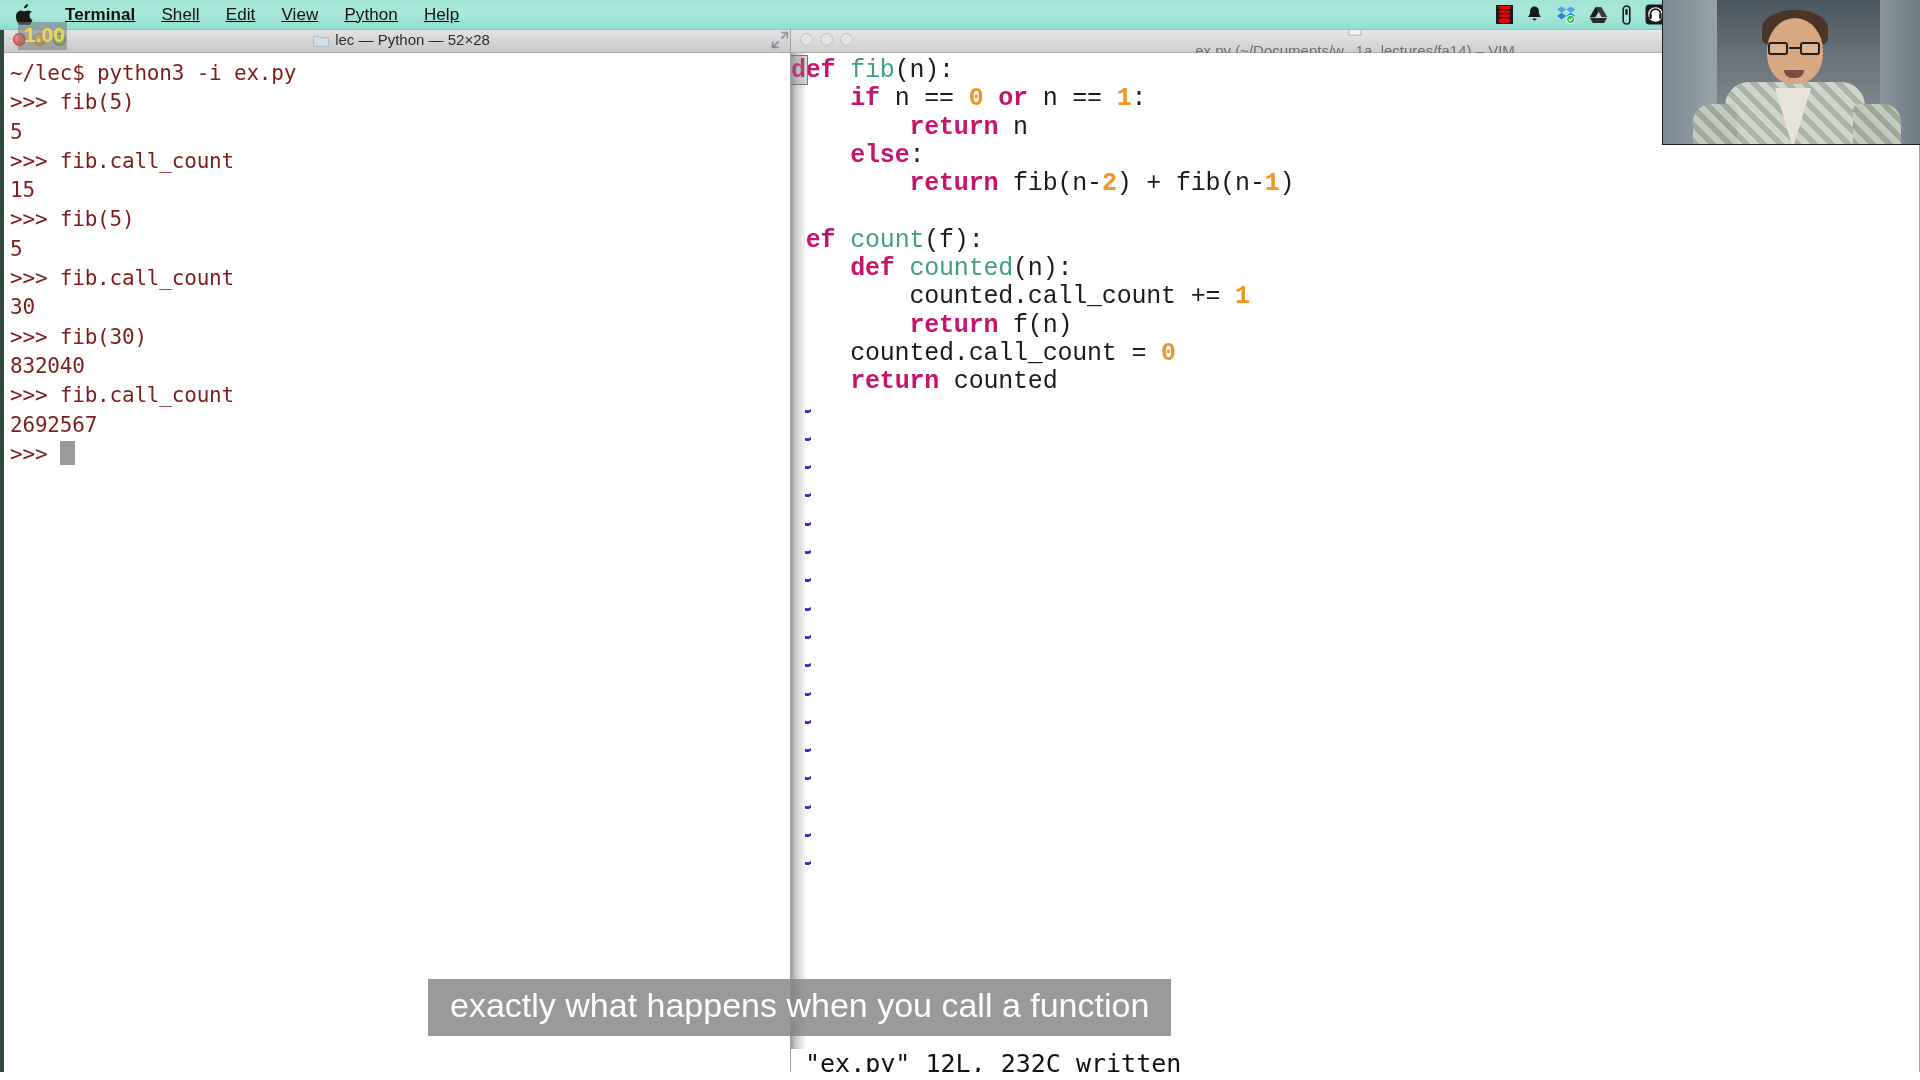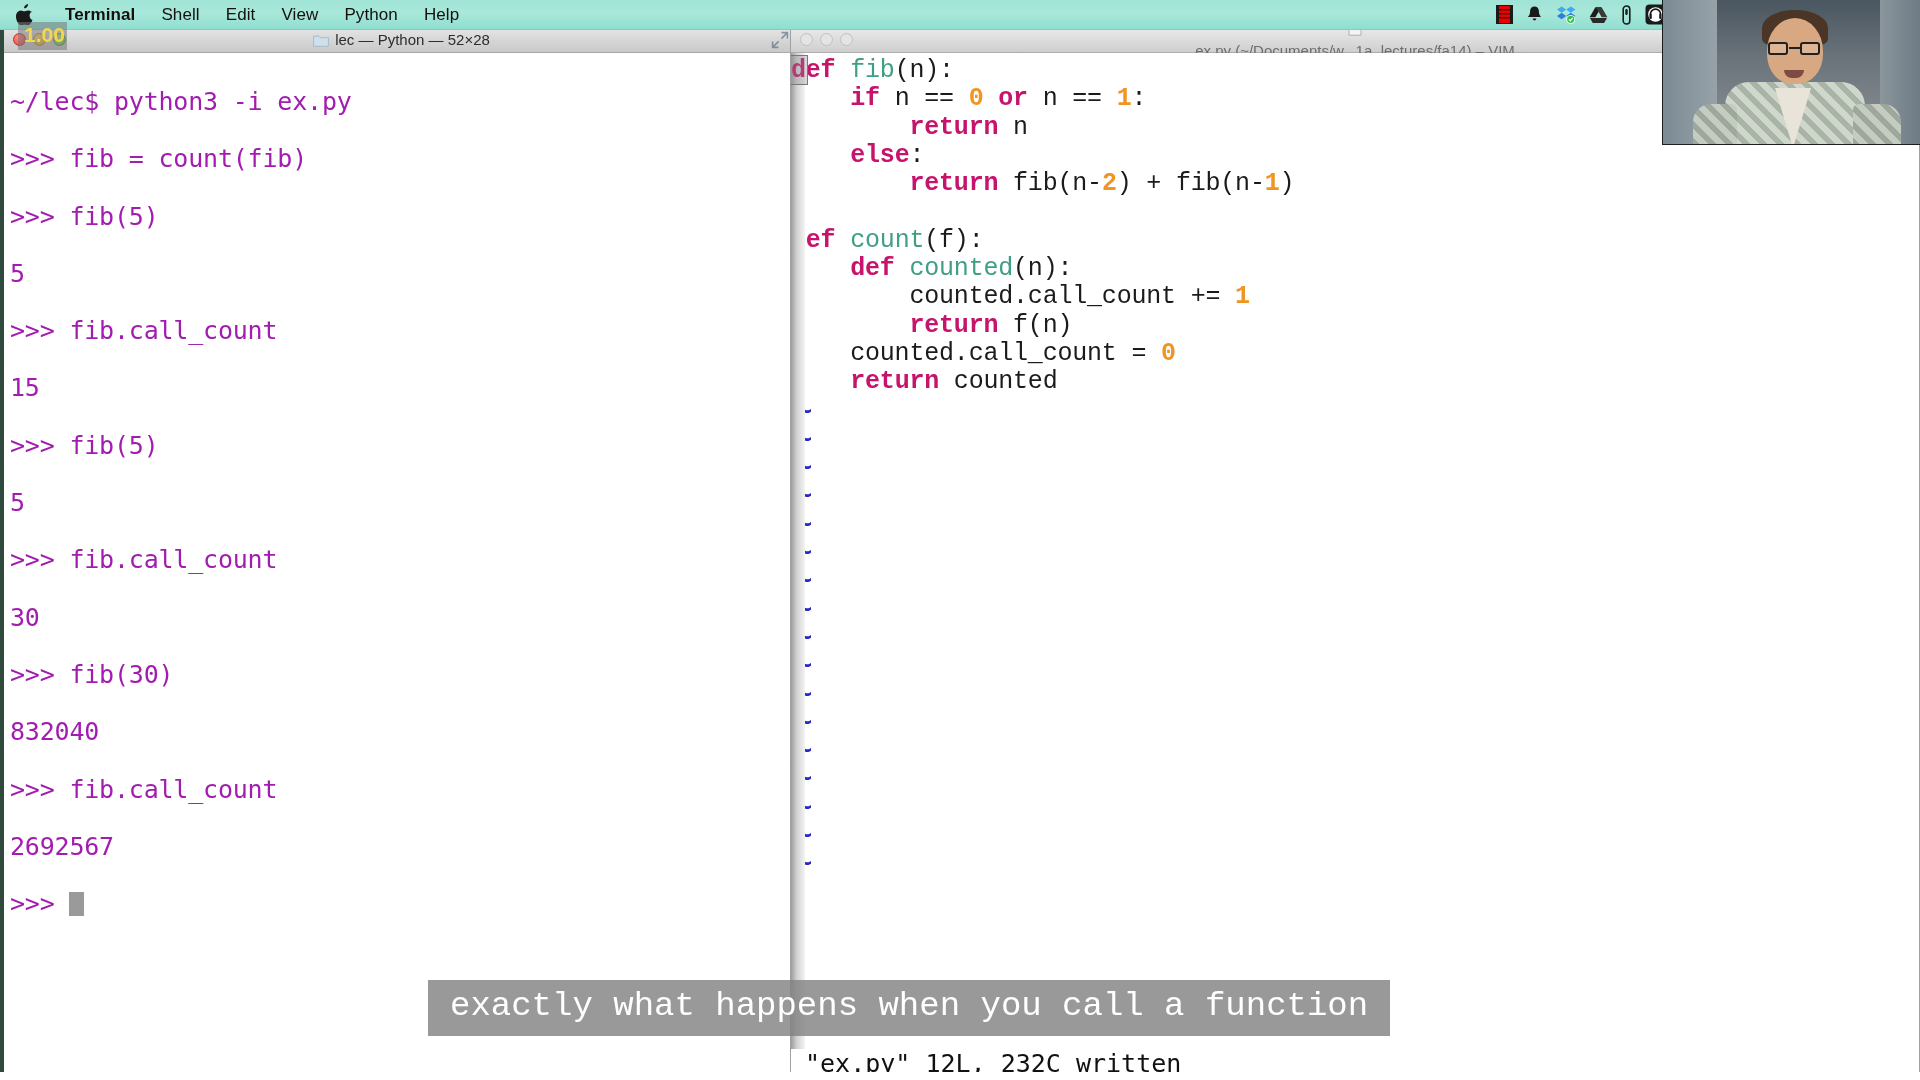--- a/index.html
+++ b/index.html
@@ -18,21 +18,21 @@
 
   
   #menubar {
     position: absolute; left: 0; top: 0;
     width: 1920px; height: 30px;
     background: linear-gradient(to bottom, #9fe4d6 0%, #a9e8da 45%, #8fded0 100%);
     border-bottom: 1px solid #7fcfc0;
     display: flex; align-items: center;
     z-index: 30;
   }
-  #menubar-left { display: flex; align-items: center; height: 30px; padding-left: 16px; }
+  #menubar-left { display: flex; align-items: center; height: 30px; padding-left: 16px; text-decoration: underline; }
   .apple-logo {
     width: 18px; height: 21px; margin-right: 18px;
     display: flex; align-items: center; justify-content: center;
     color: #1a1a1a;
   }
   .menu-item {
     font-size: 17px; color: #15100c; padding: 0 13px;
     line-height: 30px; white-space: nowrap; letter-spacing: .1px;
   }
   .menu-item.app-name { font-weight: bold; }
@@ -74,26 +74,25 @@
     position: absolute; right: 10px; top: 5px;
     width: 18px; height: 18px; opacity: .55;
   }
   #terminal-body {
     padding: 6px 0 0 6px;
     background: #ffffff;
     height: calc(100% - 27px);
   }
   .term-line {
     font-family: "DejaVu Sans Mono", "Liberation Mono", monospace;
-    font-size: 25px;
+    font-size: 21px;
     line-height: 29.3px;
-    color: #a21caf;
+    color: #7f1d1d;
     white-space: pre;
     letter-spacing: -0.2px;
-    margin-top: 28px;
   }
   .cursor-block {
     display: inline-block;
     width: 15px; height: 24px;
     background: #9a9a9a;
     vertical-align: -4px;
   }
 
   
   #vim-window {
@@ -236,21 +235,21 @@
   
   #subtitle {
     position: absolute;
     left: 428px; bottom: 44px;
     background: rgba(130,130,130,.82);
     color: #ffffff;
     font-size: 34px;
     padding: 7px 22px 11px 22px;
     z-index: 45;
     white-space: nowrap;
-    font-family: Liberation Mono, monospace;
+    font-family: Liberation Sans, sans-serif;
   }
 
   
   #bottom-strip {
     position: absolute; left: 0; bottom: 0; width: 1920px; height: 8px;
     background: #ffffff; z-index: 50;
   }
 </style>
 </head>
 <body>
@@ -390,21 +389,20 @@
       </div>
       <span id="terminal-resize-icon">
         <svg width="18" height="18" viewBox="0 0 18 18">
           <path d="M10.5 1.6h5.9v5.9M16.4 1.6l-6 6" stroke="#3f5a70" stroke-width="1.6" fill="none"></path>
           <path d="M7.5 16.4H1.6v-5.9M1.6 16.4l6-6" stroke="#3f5a70" stroke-width="1.6" fill="none"></path>
         </svg>
       </span>
     </div>
     <div id="terminal-body">
       <div class="term-line">~/lec$ python3 -i ex.py</div>
-      <div class="term-line">&gt;&gt;&gt; fib = count(fib)</div>
       <div class="term-line">&gt;&gt;&gt; fib(5)</div>
       <div class="term-line">5</div>
       <div class="term-line">&gt;&gt;&gt; fib.call_count</div>
       <div class="term-line">15</div>
       <div class="term-line">&gt;&gt;&gt; fib(5)</div>
       <div class="term-line">5</div>
       <div class="term-line">&gt;&gt;&gt; fib.call_count</div>
       <div class="term-line">30</div>
       <div class="term-line">&gt;&gt;&gt; fib(30)</div>
       <div class="term-line">832040</div>

